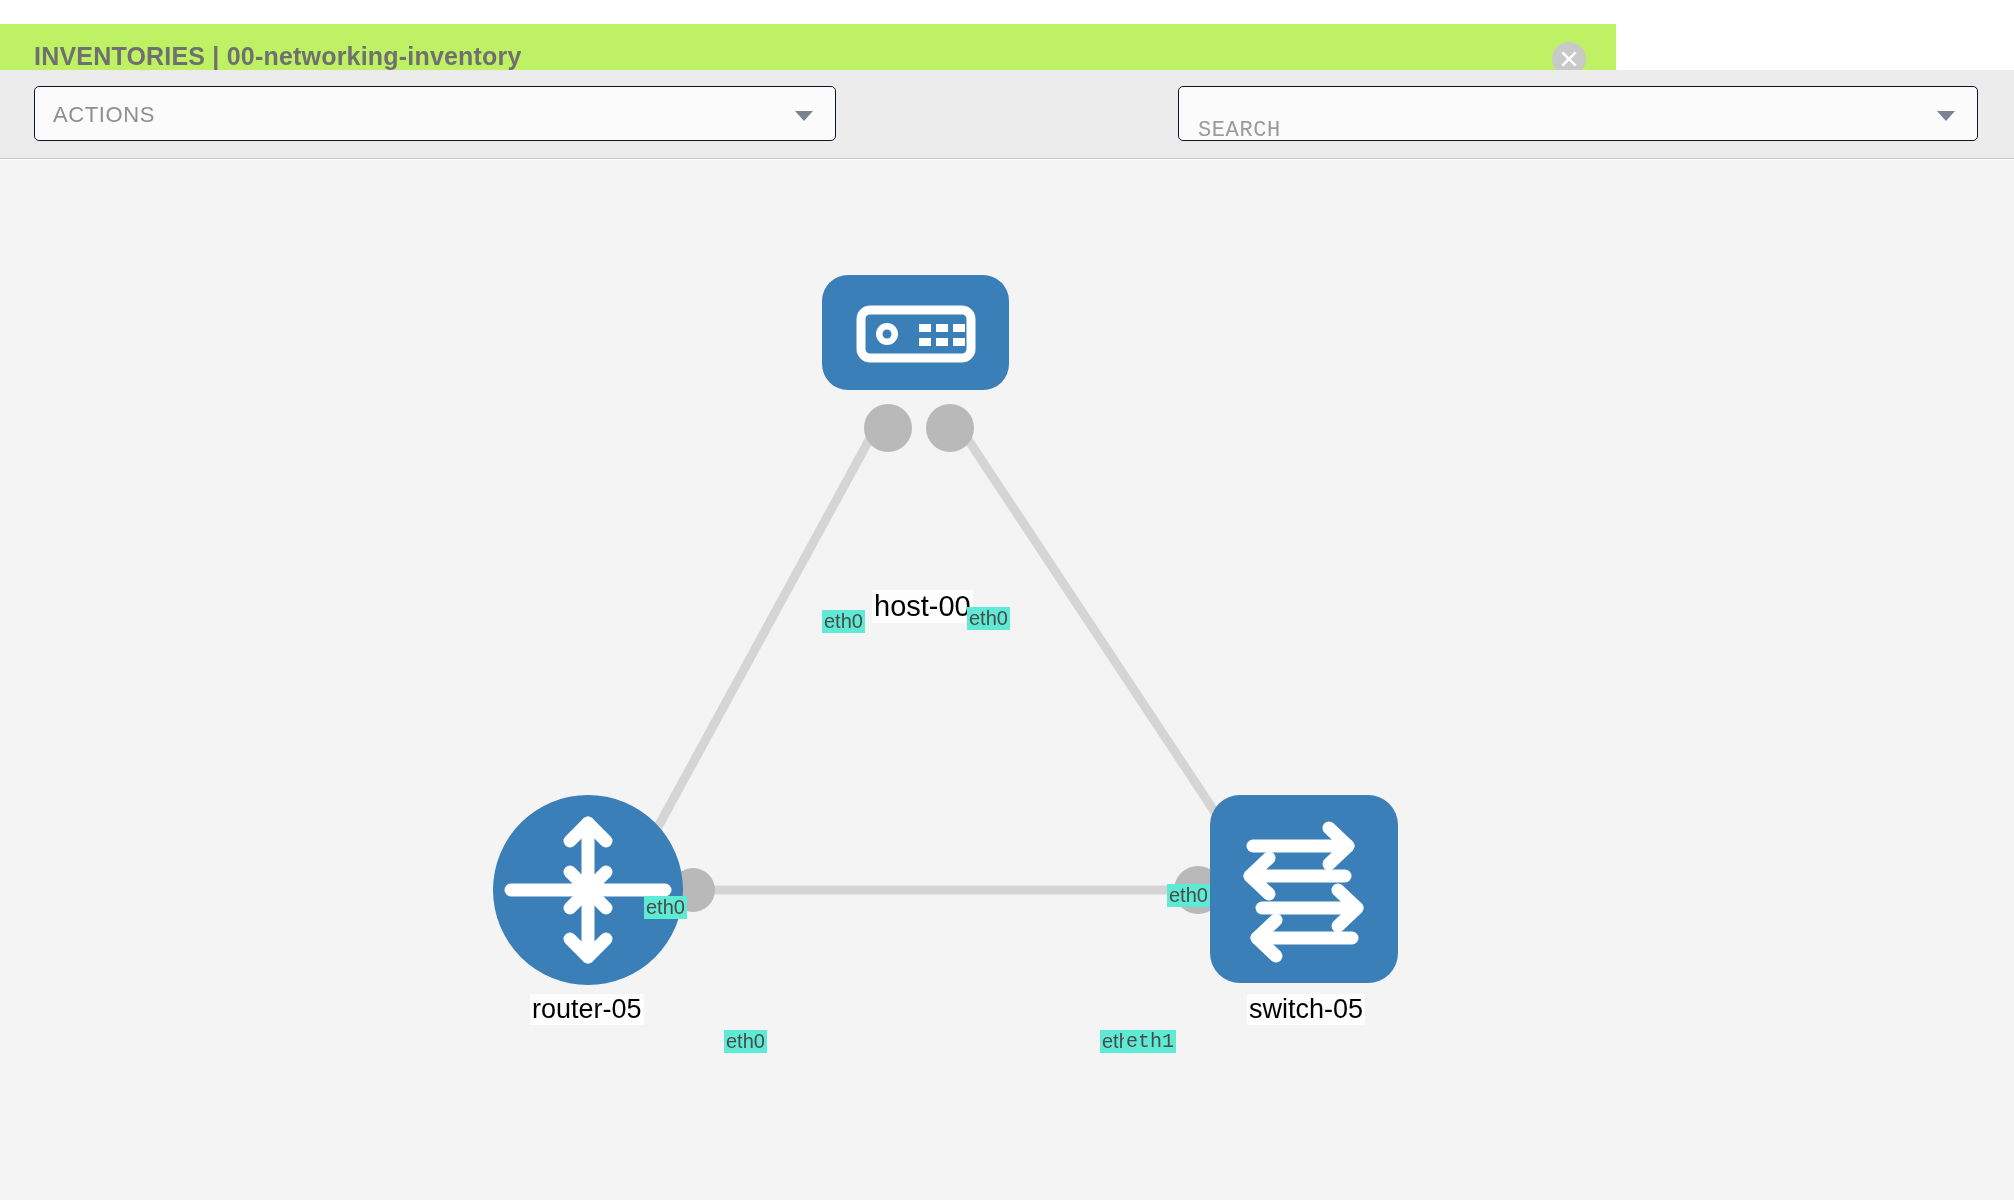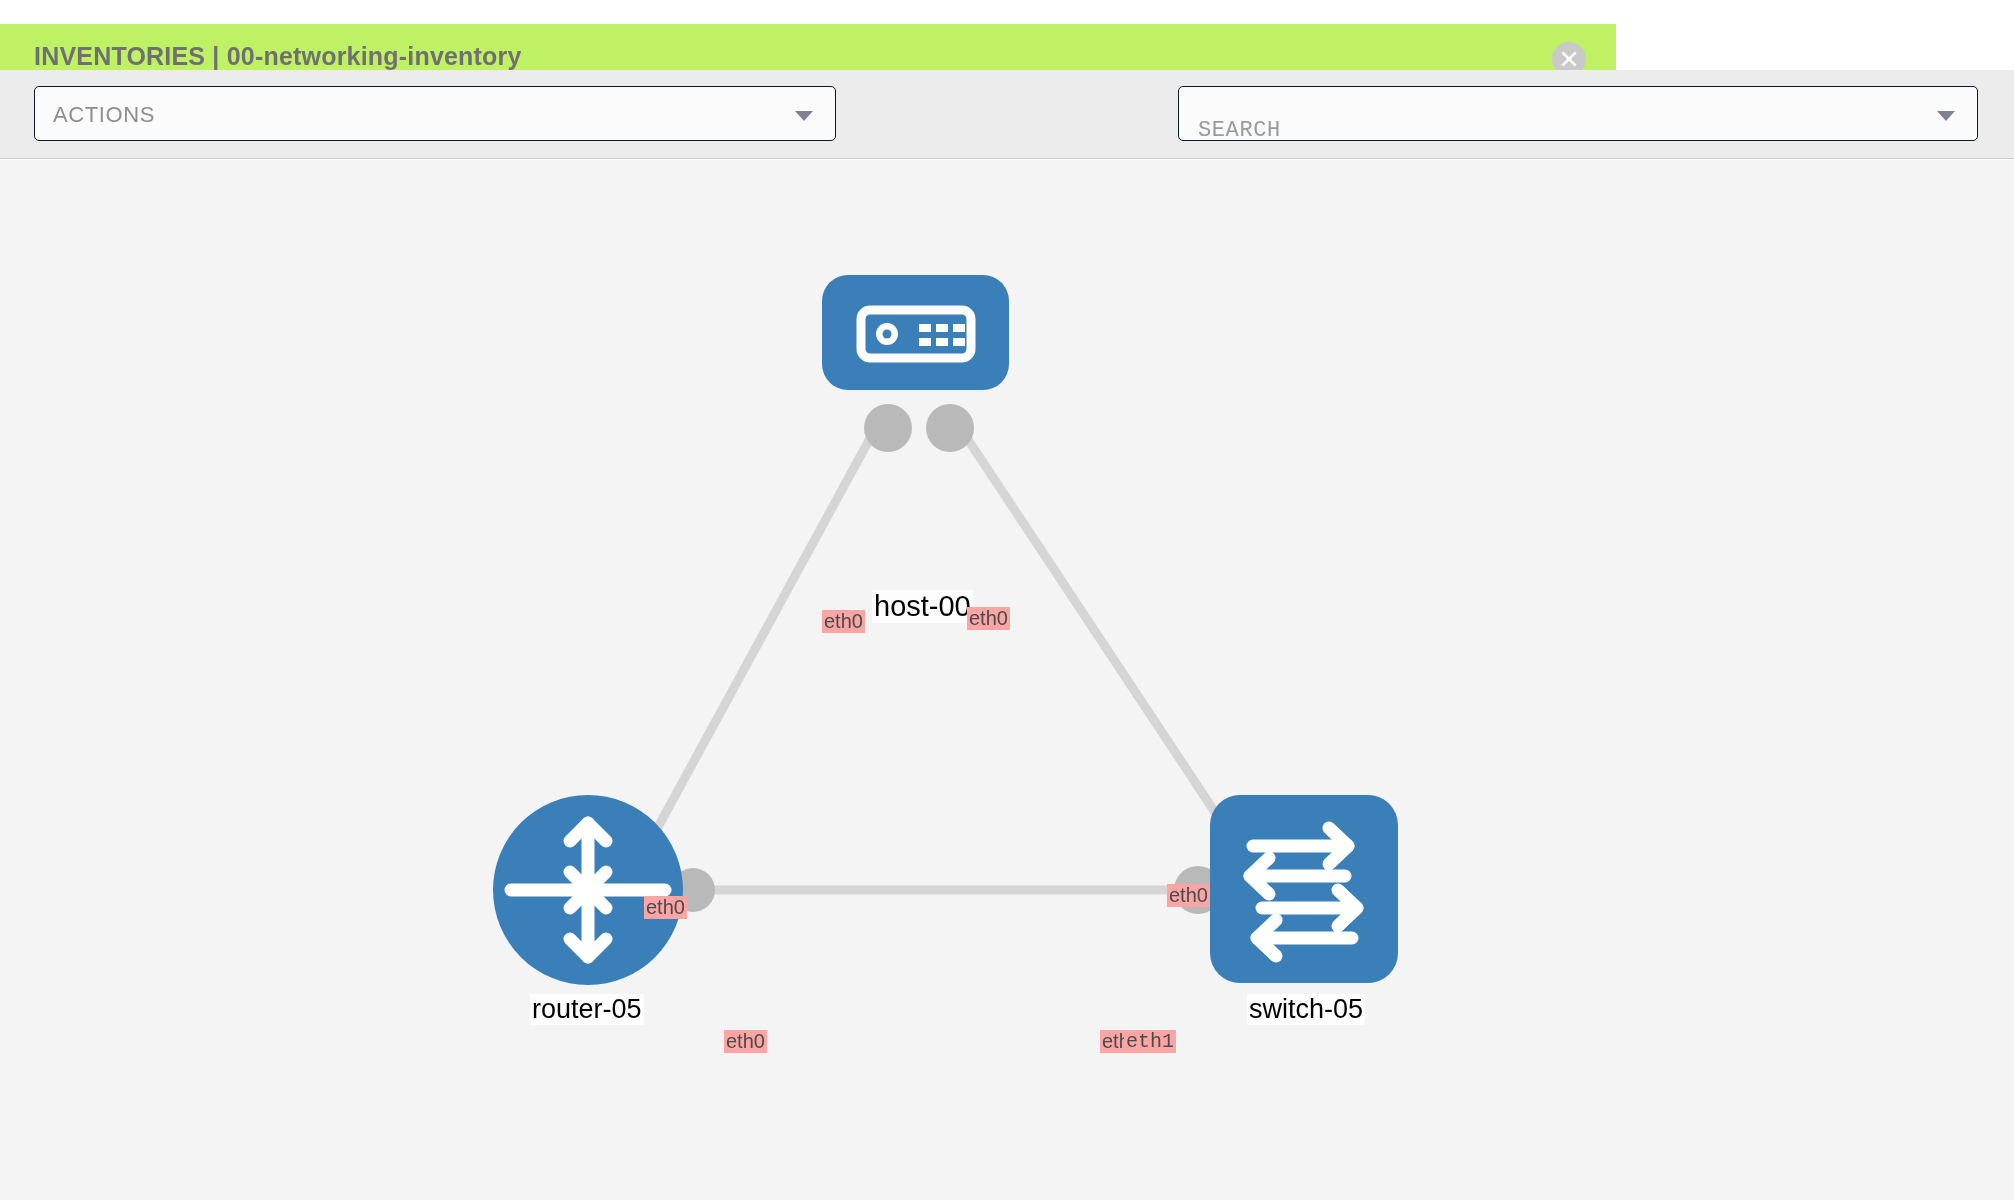--- a/index.html
+++ b/index.html
@@ -154,21 +154,21 @@
     color: #000000;
     background: #fdfdfd;
     white-space: nowrap;
     padding: 0 2px;
   }
 
   .edge-label {
     position: absolute;
     font-size: 20px;
     color: #4a4a4a;
-    background: #fca5a5;
+    background: #5eead4;
     white-space: nowrap;
     padding: 0 2px;
   }
 </style>
 </head>
 <body>
 
 <div id="app">
 
   <div id="header">

